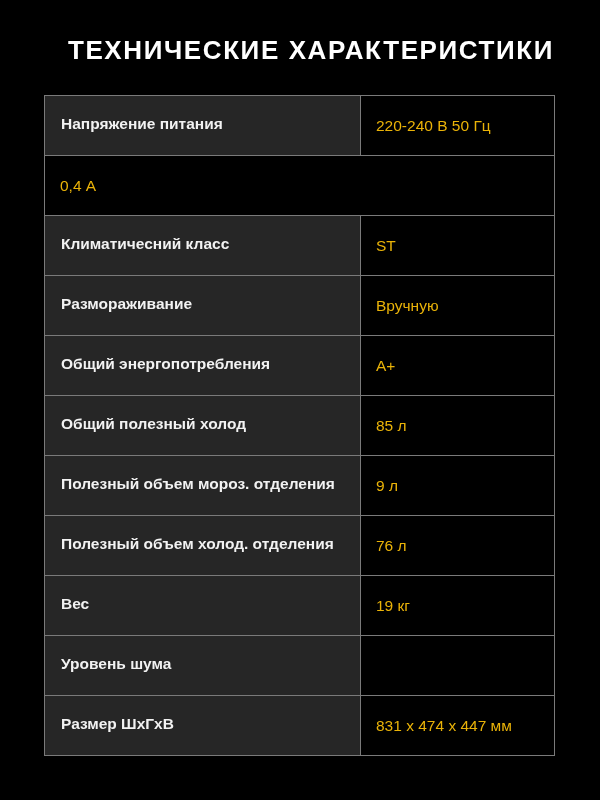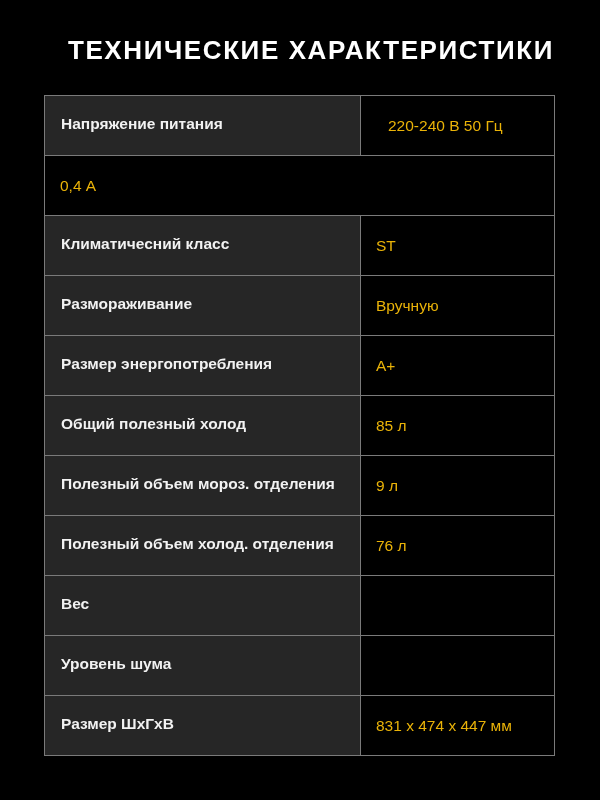--- a/index.html
+++ b/index.html
@@ -39,21 +39,20 @@
     }
     .spec-row {
       display: flex;
       height: 60px;
       border-top: 1px solid #7a7a7a;
       box-sizing: border-box;
     }
     .spec-row:first-child {
       border-top: none;
       height: 59px;
-      gap: 12px;
     }
     .spec-label {
       width: 316px;
       background: #262626;
       border-right: 1px solid #7a7a7a;
       box-sizing: border-box;
       padding-left: 16px;
       padding-top: 19px;
       font-family: "Liberation Sans", sans-serif;
       font-size: 15.5px;
@@ -88,37 +87,38 @@
   </div>
   <div class="spec-row">
     <div class="spec-label">Климатичесний класс</div>
     <div class="spec-value">ST</div>
   </div>
   <div class="spec-row">
     <div class="spec-label">Размораживание</div>
     <div class="spec-value">Вручную</div>
   </div>
   <div class="spec-row">
-    <div class="spec-label">Размер энергопотребления</div>
+    <div class="spec-label">Общий энергопотребления</div>
     <div class="spec-value">А+</div>
   </div>
   <div class="spec-row">
     <div class="spec-label">Общий полезный холод</div>
     <div class="spec-value">85 л</div>
   </div>
   <div class="spec-row">
     <div class="spec-label">Полезный объем мороз. отделения</div>
     <div class="spec-value">9 л</div>
   </div>
   <div class="spec-row">
     <div class="spec-label">Полезный объем холод. отделения</div>
     <div class="spec-value">76 л</div>
   </div>
   <div class="spec-row">
     <div class="spec-label">Вес</div>
+    <div class="spec-value">19 кг</div>
   </div>
   <div class="spec-row">
     <div class="spec-label">Уровень шума</div>
   </div>
   <div class="spec-row">
     <div class="spec-label">Размер ШхГхВ</div>
     <div class="spec-value">831 х 474 х 447 мм</div>
   </div>
 </div>
 

